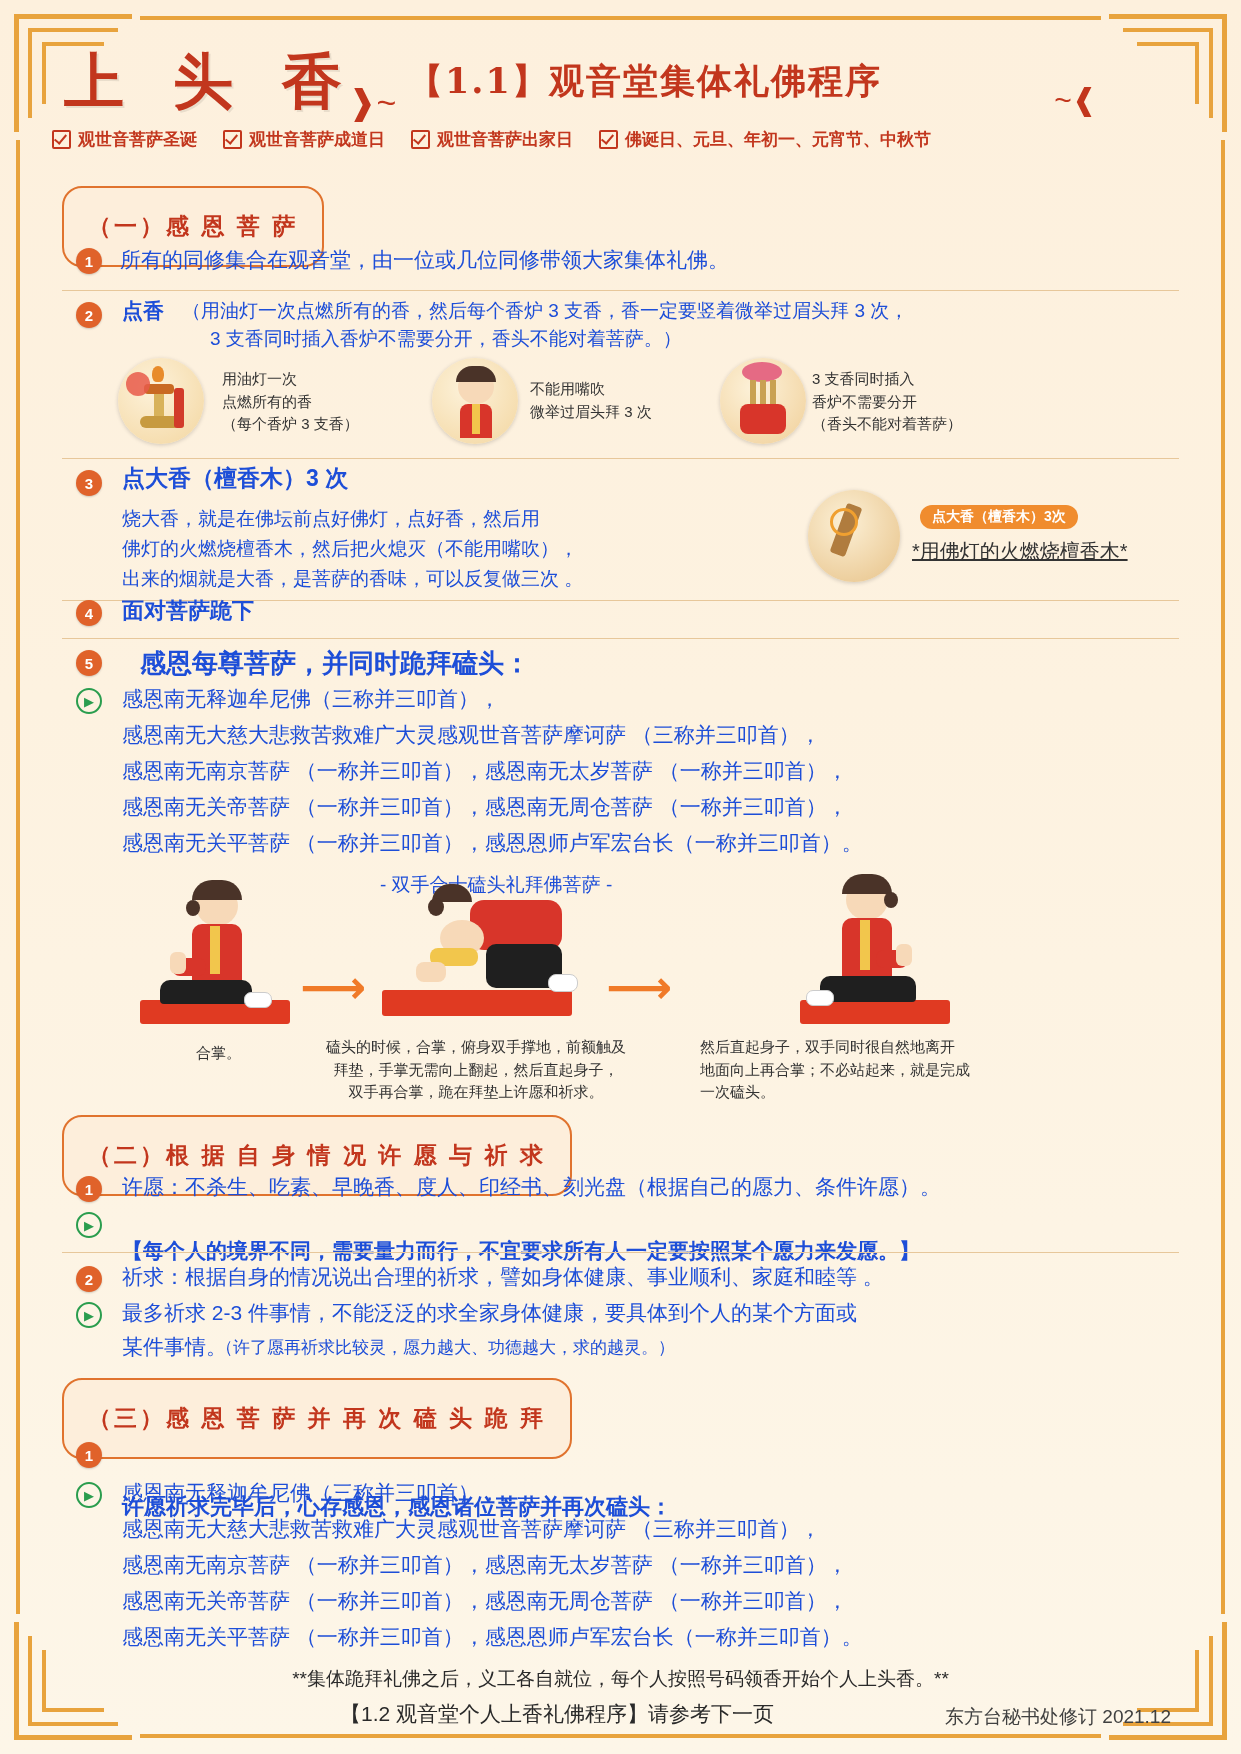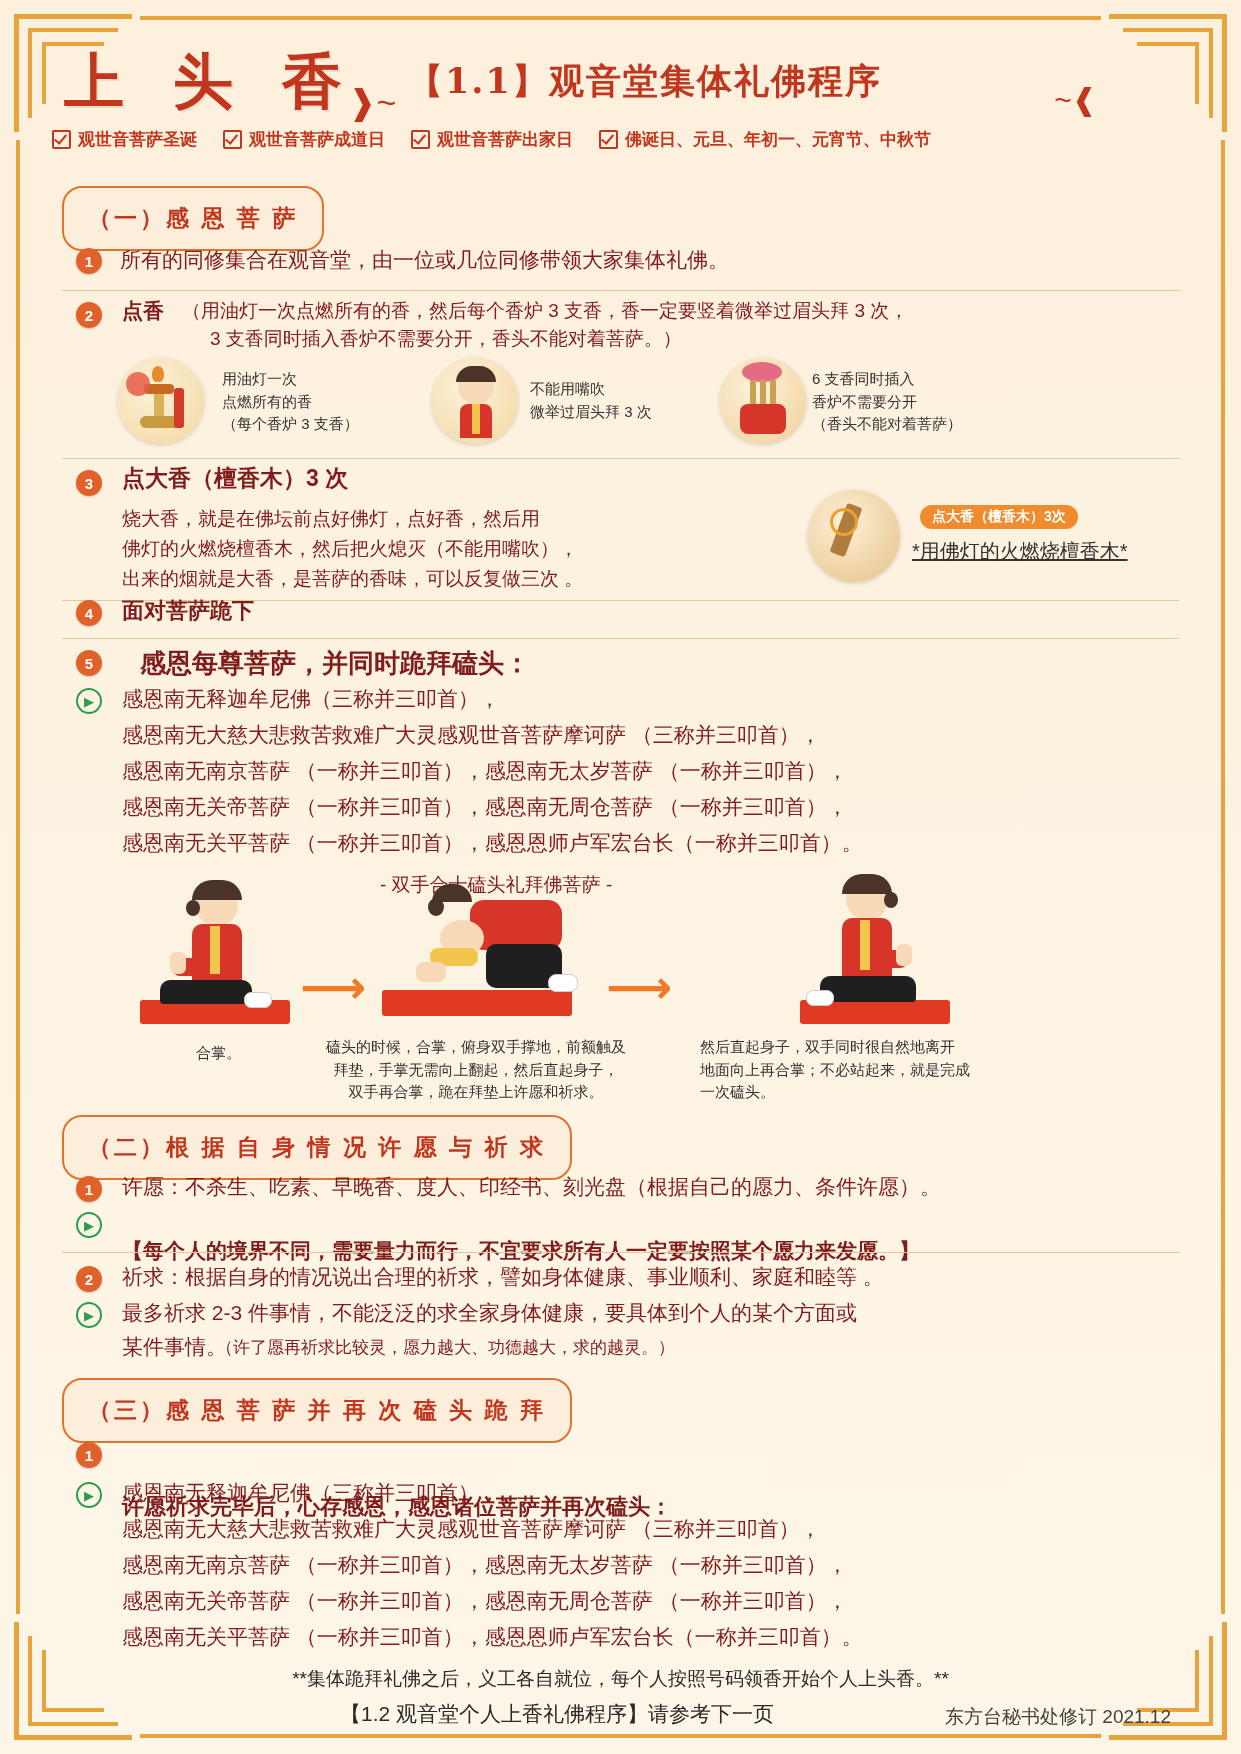--- a/index.html
+++ b/index.html
@@ -54,41 +54,41 @@
     position:relative;flex:0 0 auto;
   }
   .chk .box:after{
     content:"";position:absolute;left:3px;top:0px;width:5px;height:10px;
     border-right:2px solid #c2361d;border-bottom:2px solid #c2361d;transform:rotate(40deg);
   }
 
   
   .pill{
     display:inline-block;border:2px solid #e0732e;border-radius:20px;
-    padding:15px 24px;color:#c2361d;font-size:23px;font-weight:bold;
+    padding:23px 24px;color:#c2361d;font-size:23px;font-weight:bold;
     letter-spacing:3px;background:#fdeedb;
   }
   .sec{position:absolute;left:62px;}
 
   .hr{position:absolute;height:1px;background:#e7c79a;left:62px;right:62px;}
 
   
   .num{
     width:26px;height:26px;border-radius:50%;
     background:#e0622a;color:#fff;font-size:15px;font-weight:bold;
     display:flex;align-items:center;justify-content:center;
     position:absolute;
     box-shadow:0 1px 2px rgba(0,0,0,.18);
   }
   .arrowcirc{
     width:26px;height:26px;border-radius:50%;
     border:2px solid #2a9d4e;position:absolute;box-sizing:border-box;
     display:flex;align-items:center;justify-content:center;color:#2a9d4e;font-size:13px;
   }
-  .txt{position:absolute;font-size:21px;line-height:1.42;color:#7f1d1d;}
+  .txt{position:absolute;font-size:21px;line-height:1.42;color:#1d4ed8;}
   .txt.b{font-weight:bold;}
 
   
   .ill{
     border-radius:50%;position:absolute;overflow:hidden;
     box-shadow:0 1px 4px rgba(0,0,0,.18);
   }
   .cap{position:absolute;font-size:15px;line-height:1.5;color:#333;}
 
   
@@ -209,21 +209,21 @@
   </div>
 
   <div class="ill" style="left:720px;top:358px;width:86px;height:86px;background:radial-gradient(circle at 40% 35%,#fdf2da,#f0cf98);">
     <div style="position:absolute;left:22px;top:4px;width:40px;height:20px;background:#e56a84;border-radius:50%;"></div>
     <div style="position:absolute;left:30px;top:22px;width:6px;height:24px;background:#c9a152;"></div>
     <div style="position:absolute;left:40px;top:22px;width:6px;height:24px;background:#c9a152;"></div>
     <div style="position:absolute;left:50px;top:22px;width:6px;height:24px;background:#c9a152;"></div>
     <div style="position:absolute;left:20px;top:46px;width:46px;height:30px;background:#d8352a;border-radius:8px;"></div>
   </div>
   <div class="cap" style="left:812px;top:368px;">
-    <div>6 支香同时插入</div>
+    <div>3 支香同时插入</div>
     <div>香炉不需要分开</div>
     <div>（香头不能对着菩萨）</div>
   </div>
 
   <div class="hr" style="top:458px;"></div>
 
   <div class="num" style="left:76px;top:470px;">3</div>
   <div class="txt b" style="left:122px;top:462px;font-size:23px;">点大香（檀香木）3 次</div>
   <div class="txt" style="left:122px;top:506px;font-size:19px;">烧大香，就是在佛坛前点好佛灯，点好香，然后用</div>
   <div class="txt" style="left:122px;top:566px;font-size:19px;">出来的烟就是大香，是菩萨的香味，可以反复做三次 。</div>

